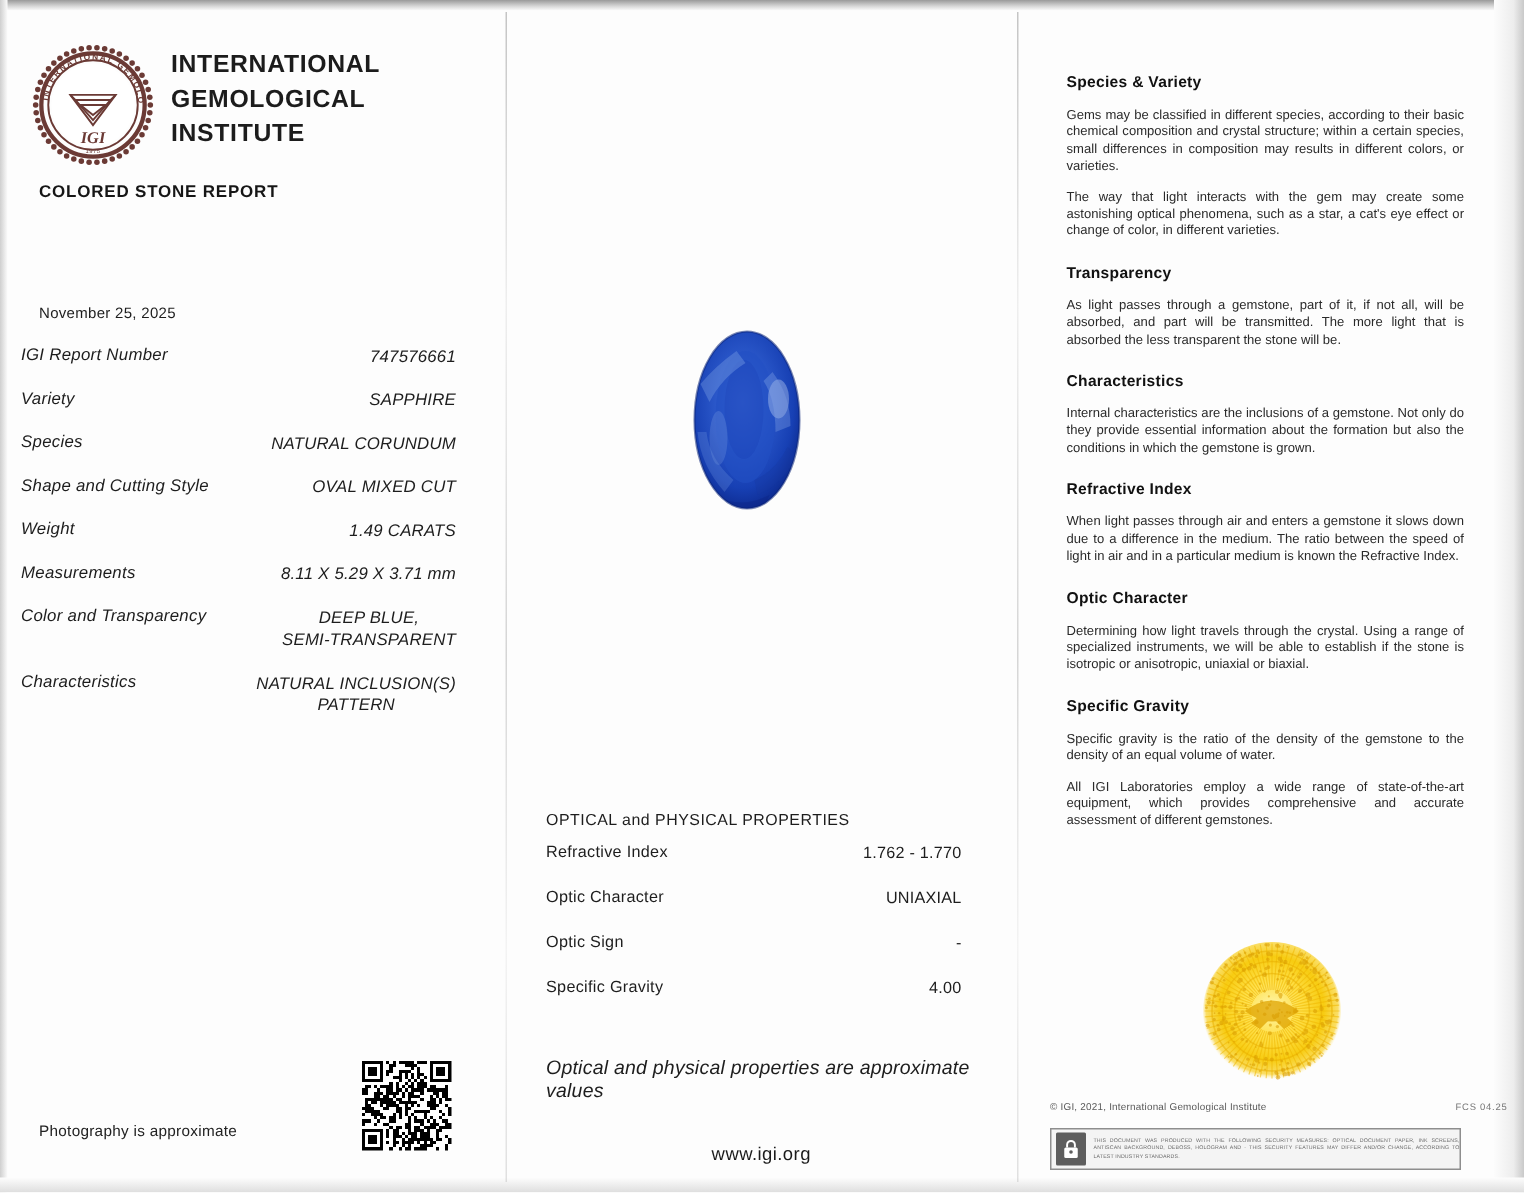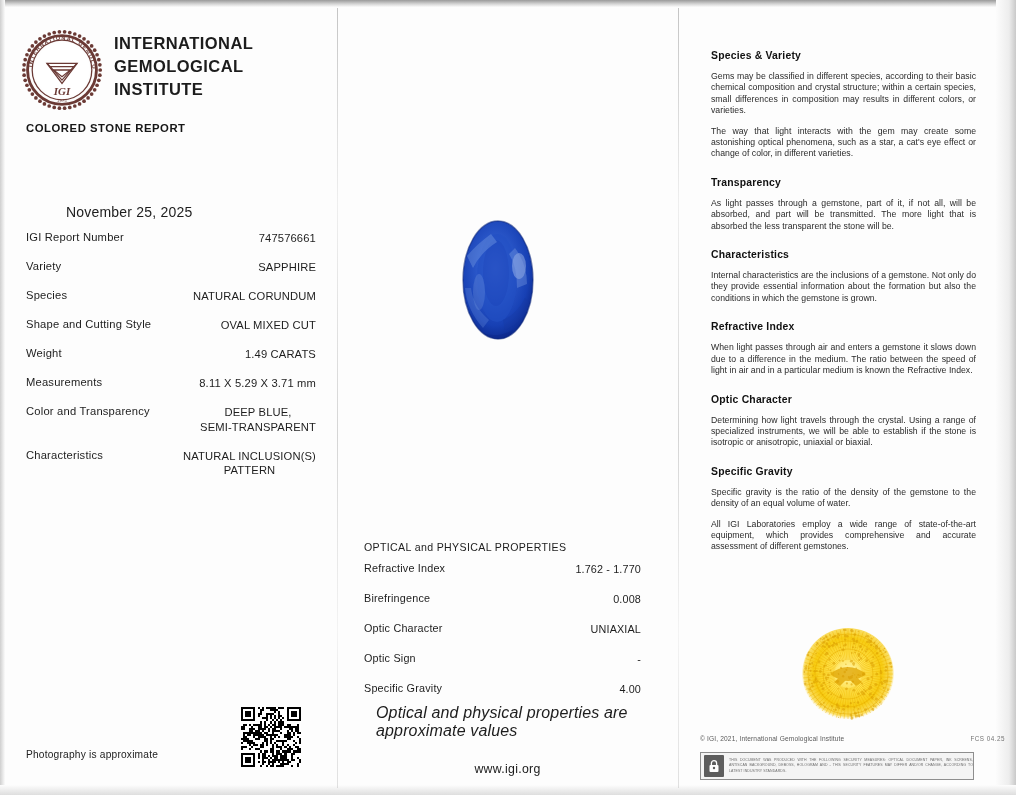--- a/index.html
+++ b/index.html
@@ -86,29 +86,29 @@
     font-size: 11.3px;
     font-weight: bold;
     letter-spacing: .55px;
     color: #161616;
   }
 
   
   #report-date {
     position: absolute;
     left: 26px; top: 204px;
-    font-size: 14px;
+    font-size: 10px;
     color: #1d1d1d;
     letter-spacing: .2px;
-    margin-left: 40px;
   }
   #left-table {
     position: absolute;
-    left: 26px; top: 231px;
+    left: 14px; top: 231px;
     width: 290px;
+    font-style: italic;
   }
   .row {
     position: relative;
     display: flex;
     justify-content: space-between;
     align-items: flex-start;
     margin-bottom: 14.5px;
     font-size: 11.2px;
     color: #1d1d1d;
     letter-spacing: .2px;
@@ -168,25 +168,24 @@
     left: 27px; top: 562px;
     width: 277px;
   }
   #optical-table .row {
     margin-bottom: 15.5px;
     font-size: 10.8px;
   }
   #optical-note {
     position: absolute;
     left: 27px; top: 704px;
-    font-size: 16px;
+    font-size: 13px;
     font-style: italic;
     color: #1d1d1d;
     letter-spacing: .15px;
-    margin-left: 12px;
   }
   #website {
     position: absolute;
     left: 0; top: 762px;
     width: 341px;
     text-align: center;
     font-size: 12.3px;
     color: #1a1a1a;
     letter-spacing: .3px;
   }
@@ -873,24 +872,20 @@
       <ellipse cx="41" cy="62" rx="35" ry="59" fill="none" stroke="#0a2377" stroke-width="1.4" opacity=".55"></ellipse>
     </svg>
 
     <div id="optical-title">OPTICAL and PHYSICAL PROPERTIES</div>
     <div id="optical-table">
         <div class="row">
           <div class="lbl">Refractive Index</div>
           <div class="val">1.762 - 1.770</div>
         </div>
         <div class="row">
-          <div class="lbl">Birefringence</div>
-          <div class="val">0.008</div>
-        </div>
-        <div class="row">
           <div class="lbl">Optic Character</div>
           <div class="val">UNIAXIAL</div>
         </div>
         <div class="row">
           <div class="lbl">Optic Sign</div>
           <div class="val">-</div>
         </div>
         <div class="row">
           <div class="lbl">Specific Gravity</div>
           <div class="val">4.00</div>

